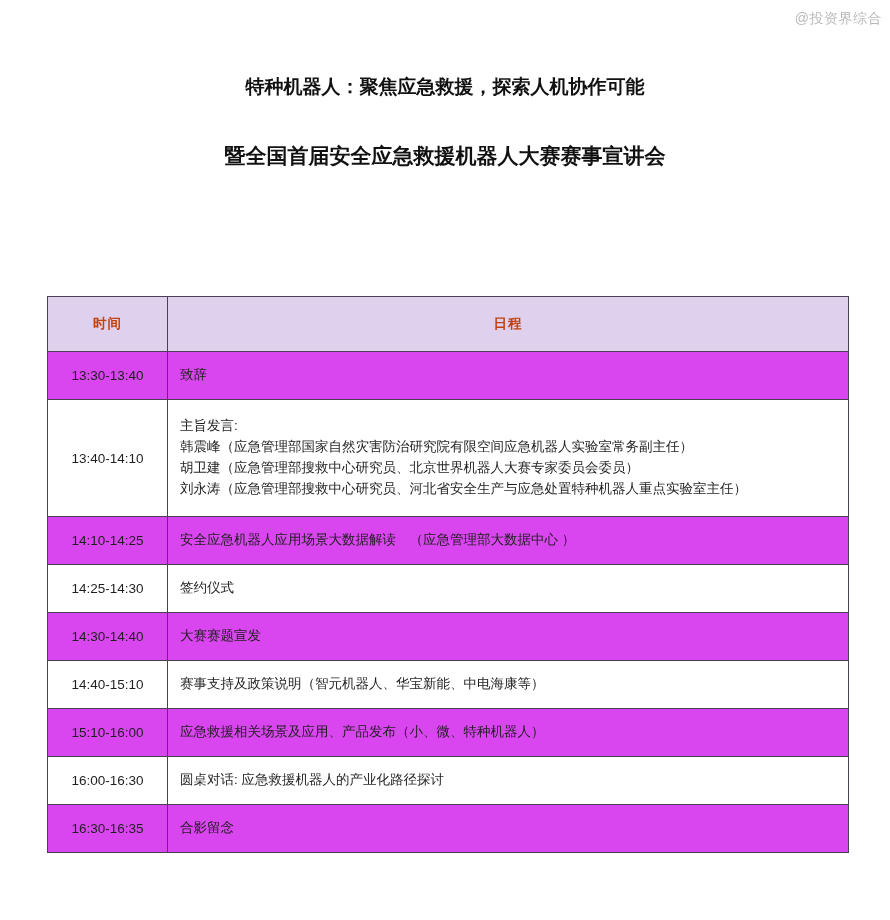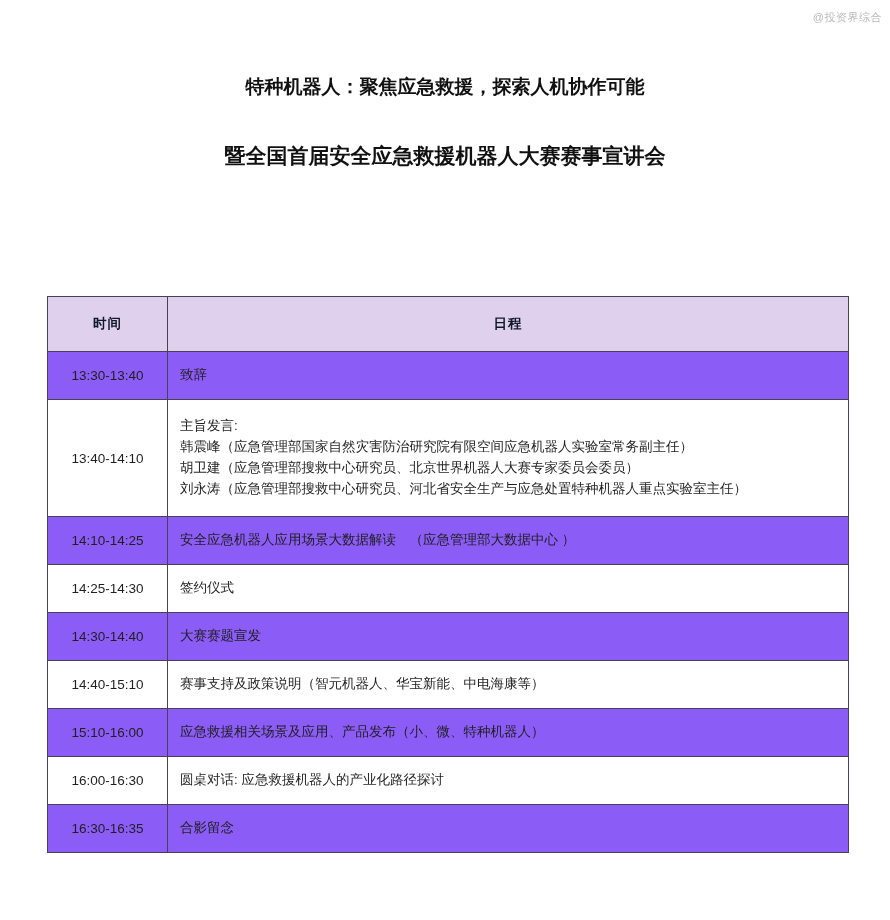--- a/index.html
+++ b/index.html
@@ -14,21 +14,21 @@
     font-family: "Liberation Sans", "DejaVu Sans", sans-serif;
     color: #1a1a1a;
     position: relative;
     overflow: hidden;
   }
 
   .watermark {
     position: absolute;
     top: 10px;
     right: 8px;
-    font-size: 11px;
+    font-size: 14px;
     color: #b9b9b9;
     letter-spacing: 0.5px;
     white-space: nowrap;
     user-select: none;
   }
 
   .headings {
     padding-top: 26px;
     text-align: center;
   }
@@ -74,21 +74,21 @@
 
   table.agenda th,
   table.agenda td {
     border: 1px solid #4a4055;
     padding: 0;
     vertical-align: middle;
   }
 
   thead th {
     background: #dfd0ee;
-    color: #0f172a;
+    color: #c2410c;
     font-size: 13.5px;
     font-weight: bold;
     height: 54px;
     text-align: center;
     letter-spacing: 1px;
   }
 
   tbody td.time-cell {
     text-align: center;
     font-size: 13.5px;
@@ -98,21 +98,21 @@
   tbody td.item-cell {
     text-align: left;
     padding-left: 12px;
     padding-right: 10px;
     font-size: 13.5px;
     color: #1f1f1f;
     line-height: 1.55;
   }
 
   tbody tr.row-plain > td { background: #ffffff; }
-  tbody tr.row-tint  > td { background: #8b5cf6; }
+  tbody tr.row-tint  > td { background: #d946ef; }
 
   tbody tr.h-std > td  { height: 47px; }
   tbody tr.h-tall > td { height: 116px; }
 
   .item-lines { display: block; }
   .item-lines .ln {
     display: block;
     white-space: nowrap;
   }
   .item-lines .ln + .ln { }

